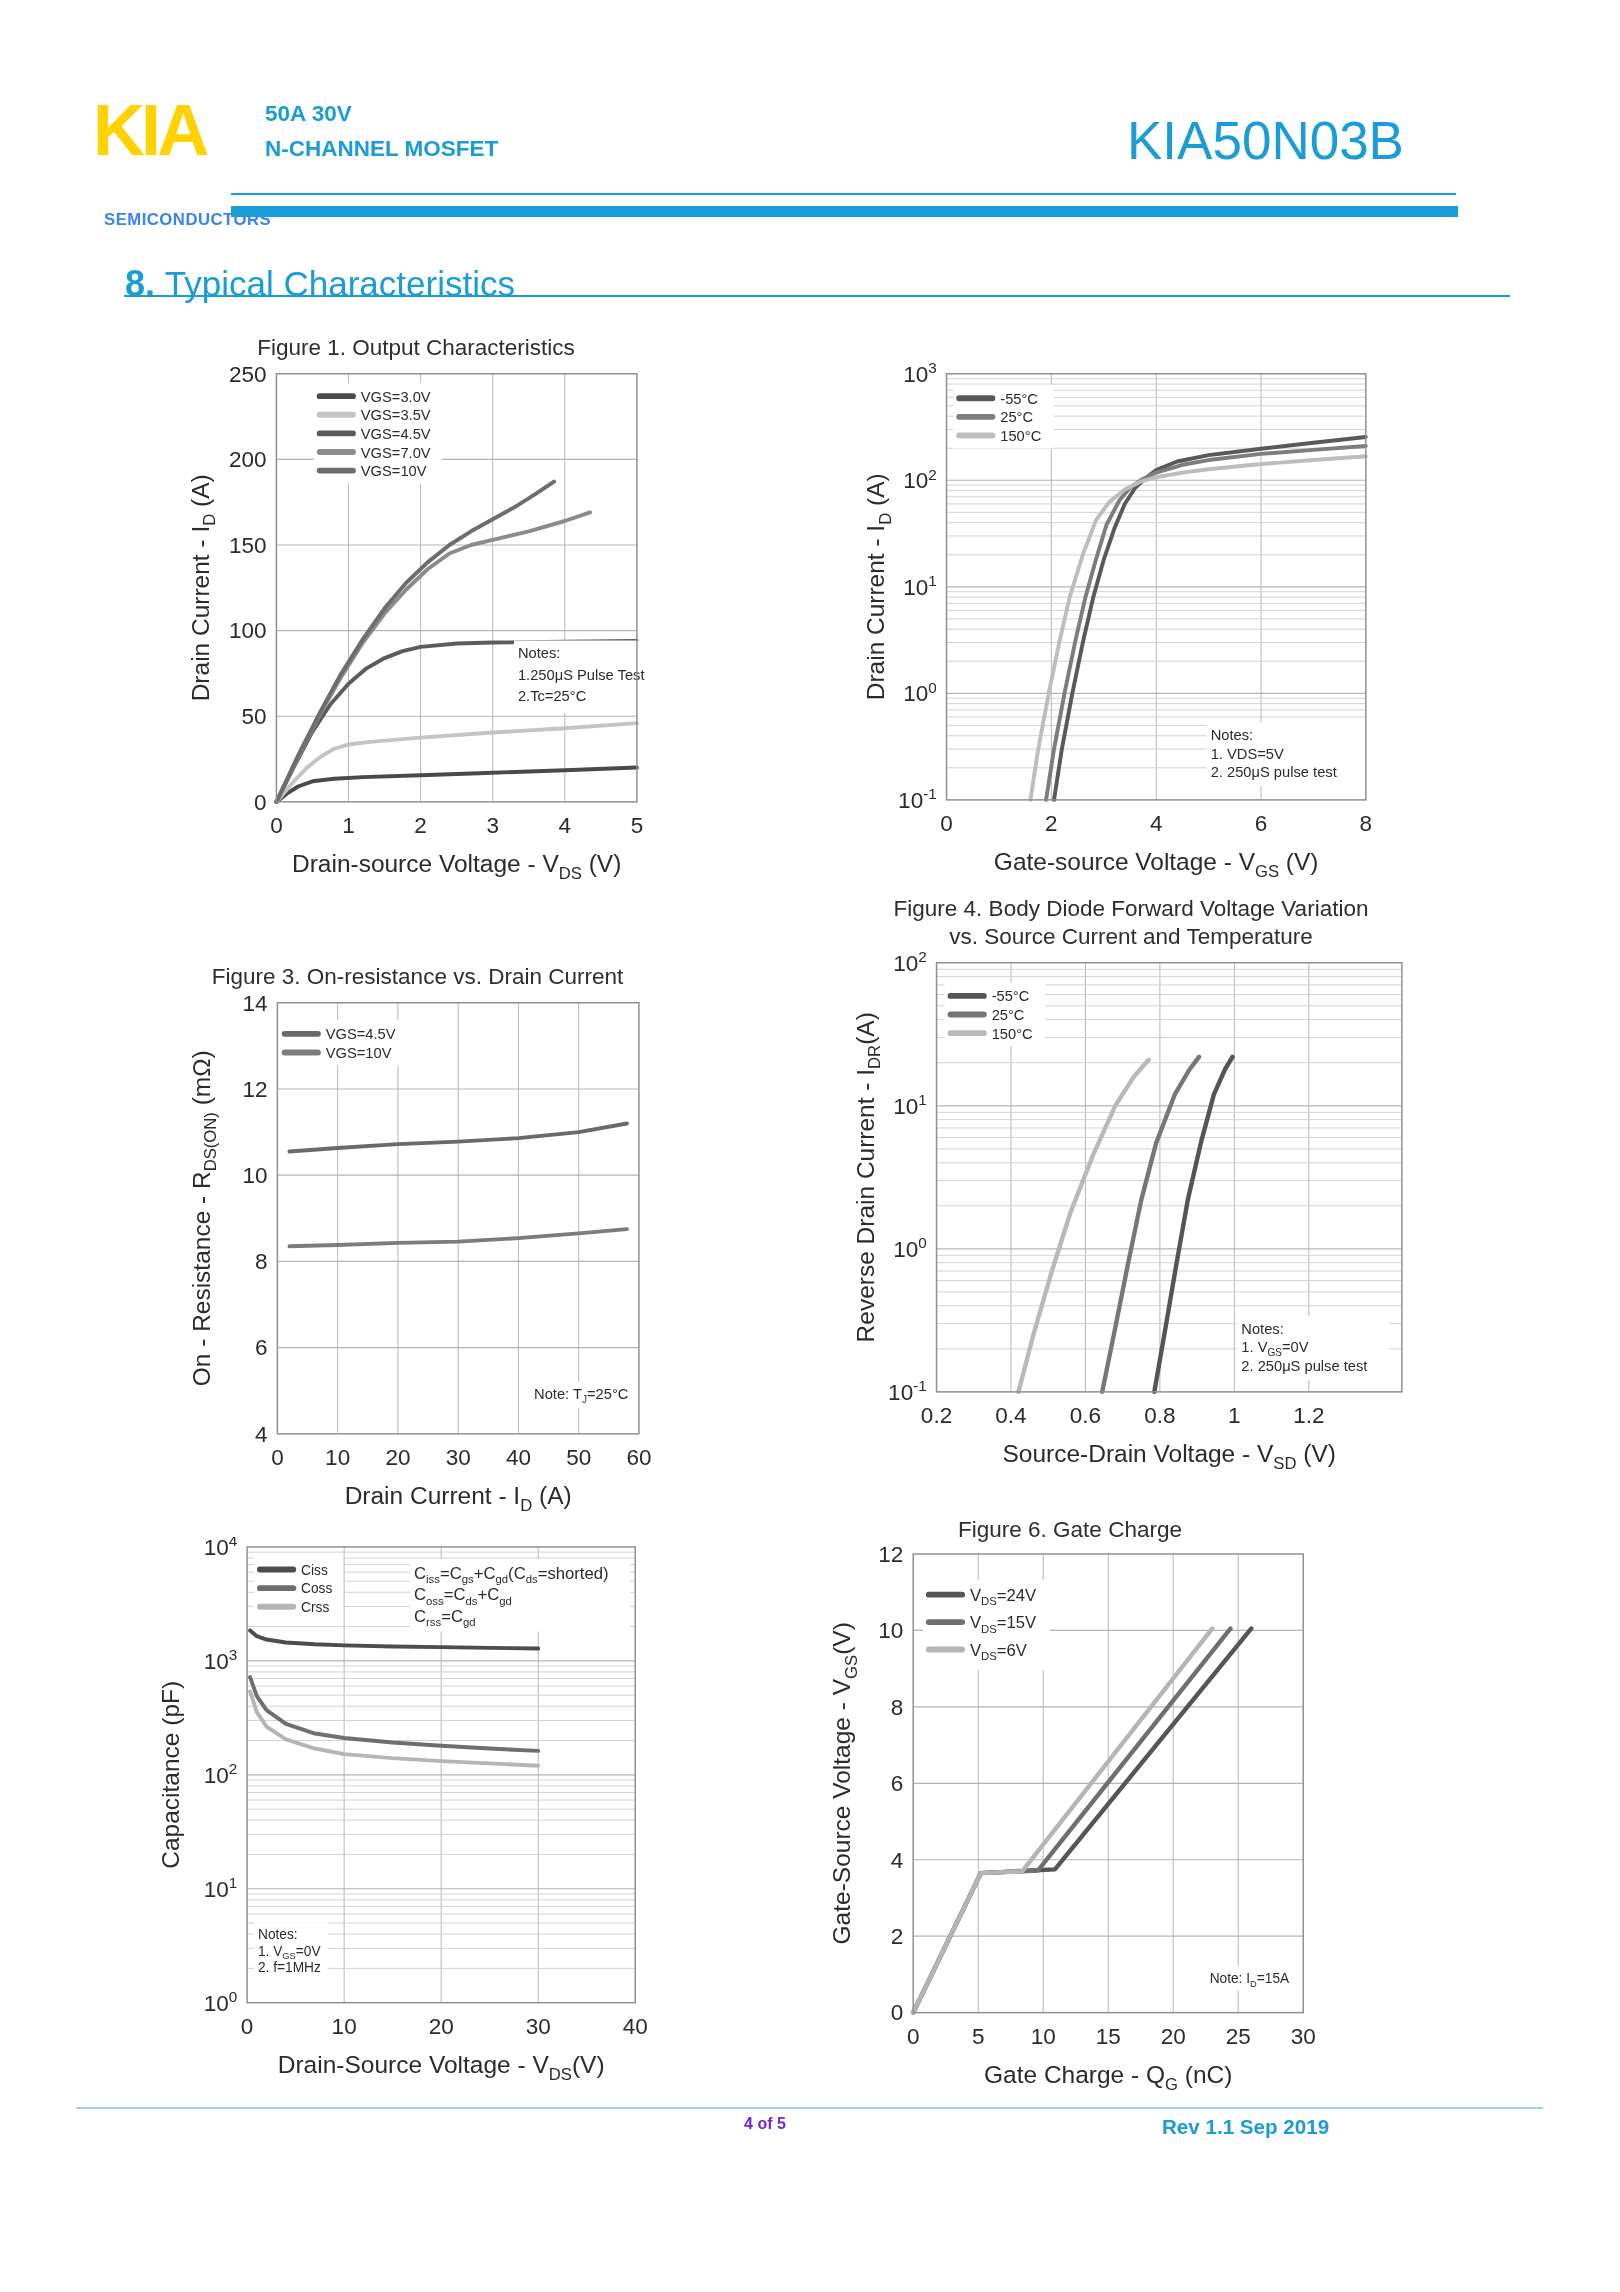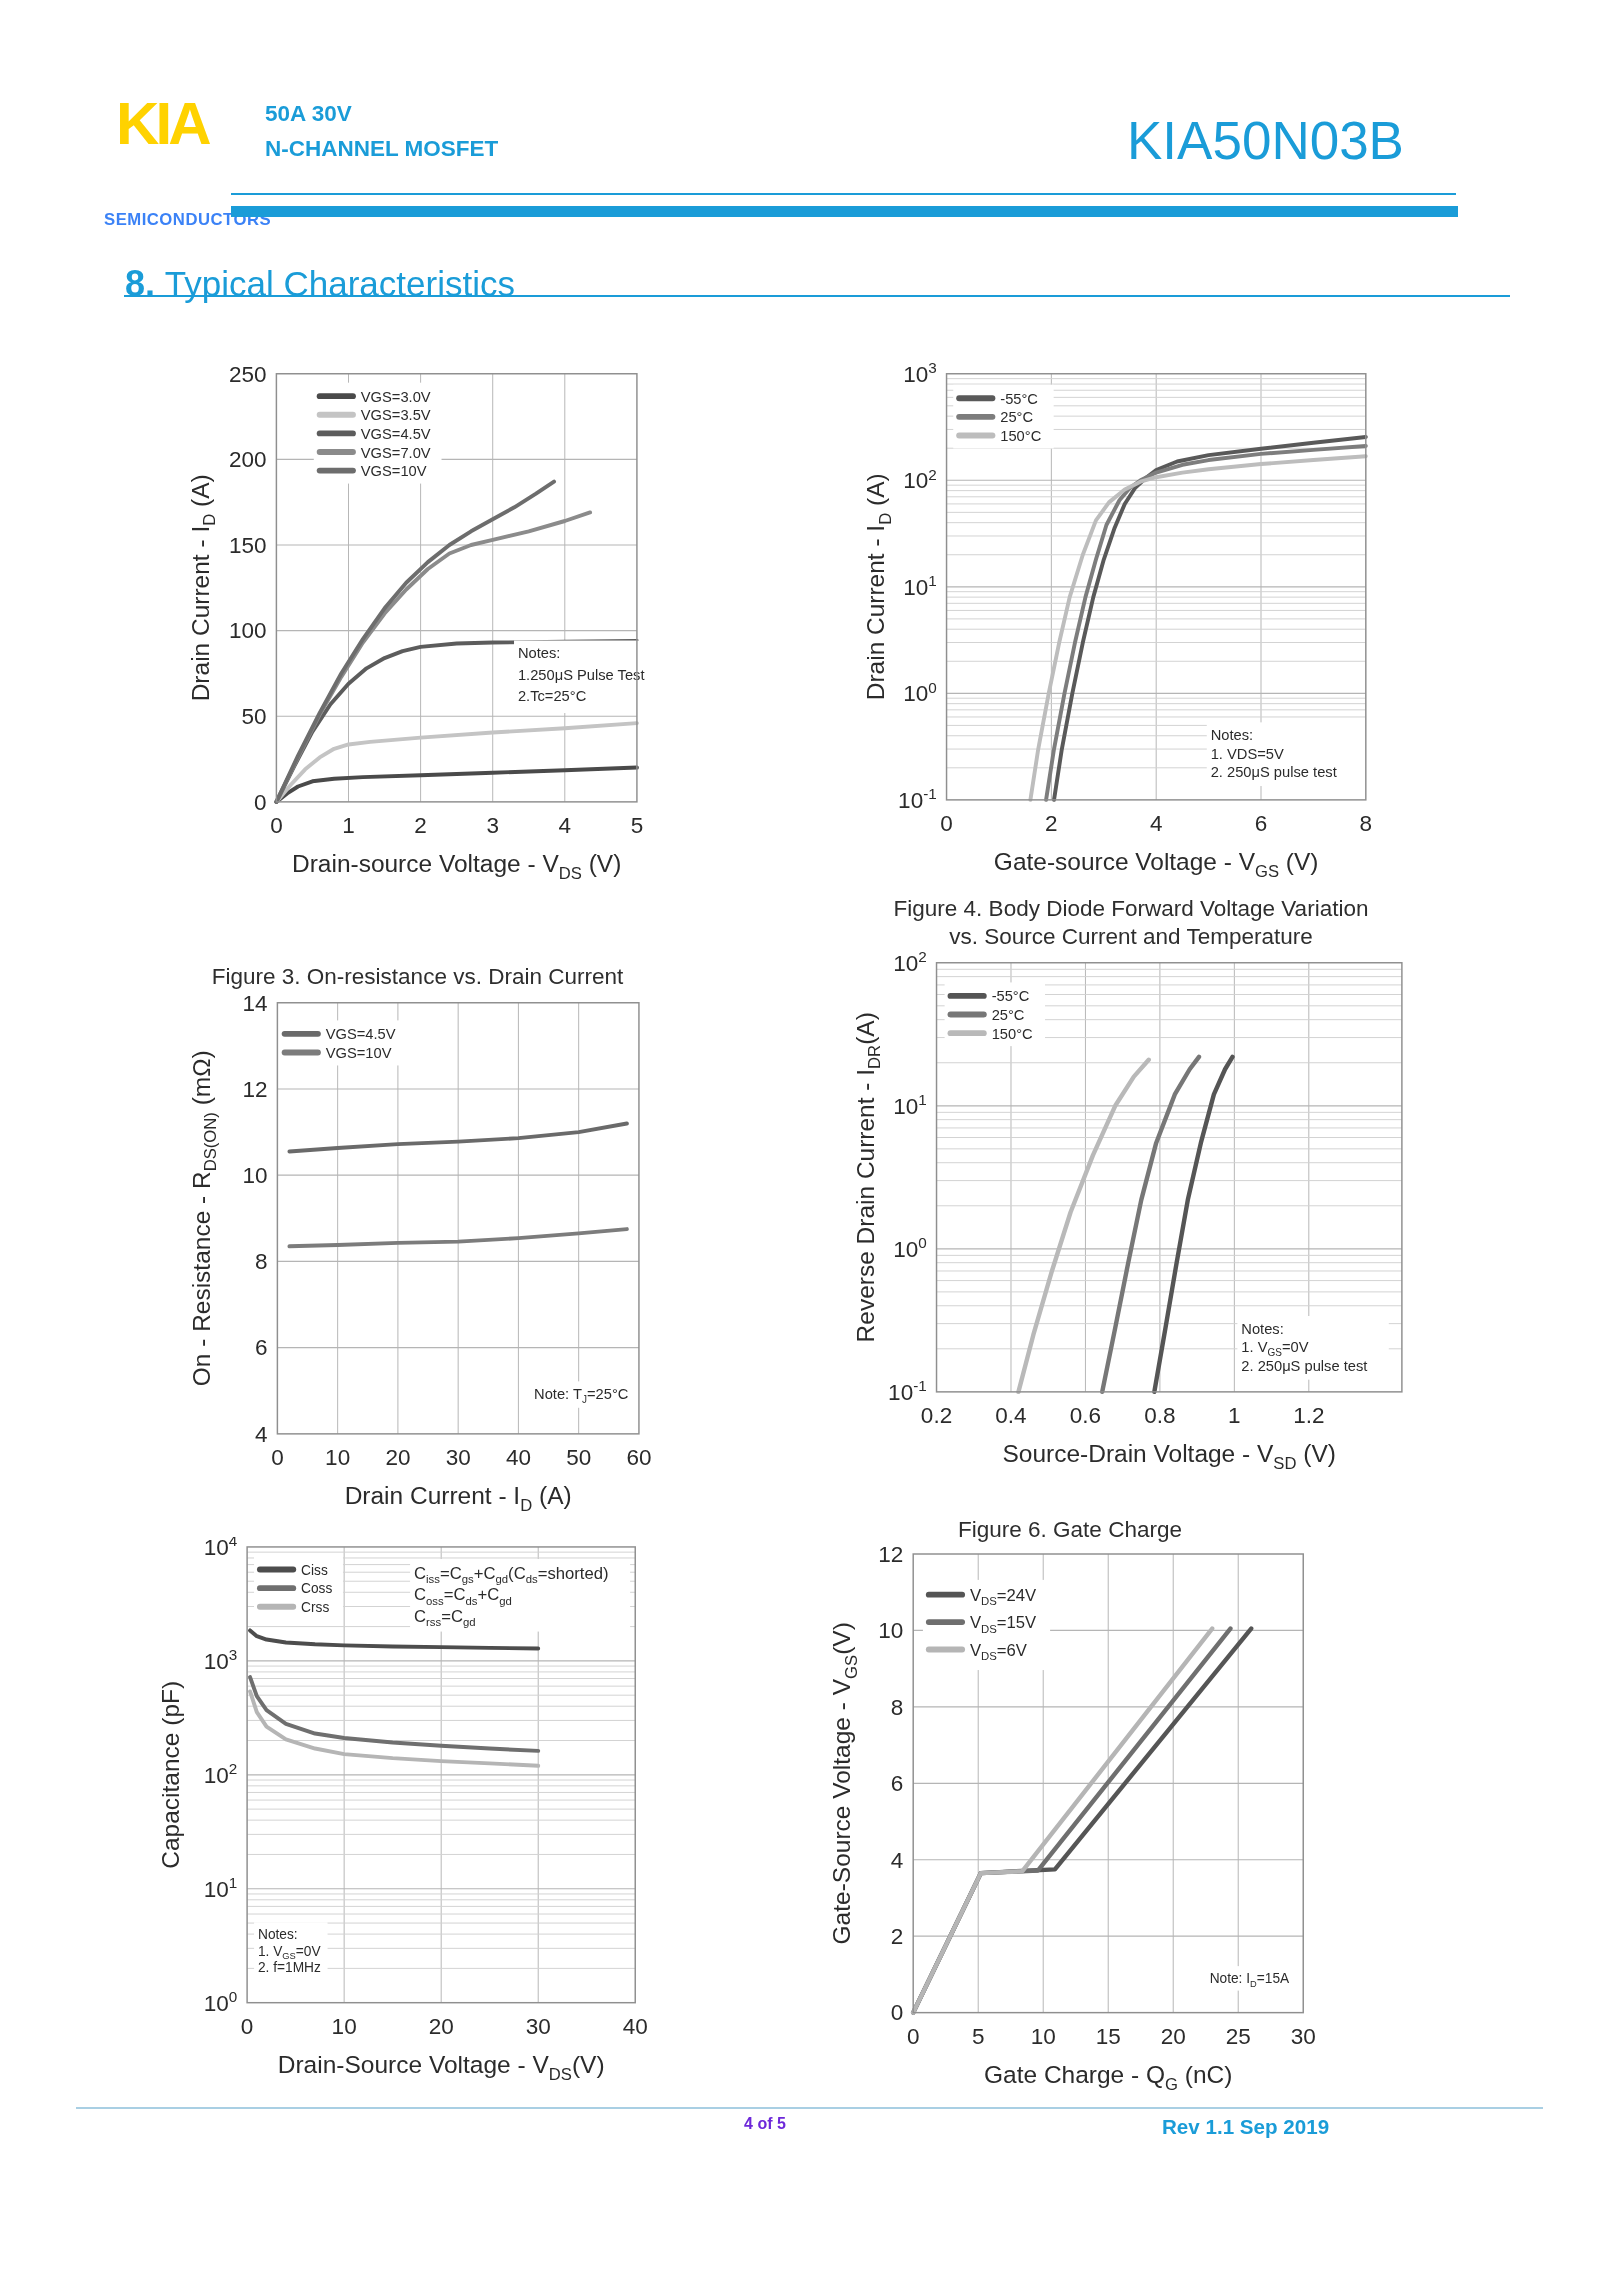--- a/index.html
+++ b/index.html
@@ -1,21 +1,21 @@
 <!DOCTYPE html>
 <html><head>
 <meta charset="utf-8">
 <style>
   html,body{margin:0;padding:0;background:#e8e8e8;}
   .page{
     position:relative;width:1620px;height:2293px;background:#ffffff;
     font-family:"Liberation Sans","DejaVu Sans",sans-serif;overflow:hidden;
   }
   
-  .logo{position:absolute;left:116px;top:94px;font-size:60px;font-weight:bold;
+  .logo{position:absolute;left:93px;top:94px;font-size:72px;font-weight:bold;
         letter-spacing:-3.9px;color:#ffd200;line-height:1;}
   .logo-sub{position:absolute;left:104px;top:210px;font-size:16.7px;font-weight:bold;
         color:#3b82f6;letter-spacing:0.5px;}
   .subtitle{position:absolute;left:265px;top:96px;color:#1a9cd8;font-weight:bold;
         font-size:22.5px;line-height:35px;}
   .partnum{position:absolute;left:1127px;top:110px;color:#1a9cd8;font-size:53px;
         font-weight:normal;letter-spacing:0px;}
   .rule-thin{position:absolute;left:231px;top:193px;width:1225px;height:2px;background:#1a9cd8;}
   .rule-thick{position:absolute;left:231px;top:206px;width:1227px;height:10.8px;background:#1a9cd8;}
   
@@ -49,20 +49,21 @@
   <div class="partnum">KIA50N03B</div>
   <div class="rule-thin"></div>
   <div class="rule-thick"></div>
 
   <div class="section-heading">
     <span class="sec-num">8.</span><span class="sec-title">Typical Characteristics</span>
   </div>
   <div class="heading-underline"></div>
 
   <div class="chart" id="chart0" style="left: 183px; top: 323px; width: 466px; height: 569px;">
+    <div class="chart-title" style="height: 39px;">Figure 1. Output Characteristics</div>
     <svg width="466" height="530" style="top: 39px;" viewBox="0 0 475 541">
         <g>
           <line x1="168.60000000000002" y1="12" x2="168.60000000000002" y2="449" stroke="#b5b5b5" stroke-width="1"></line>
           <line x1="242.20000000000002" y1="12" x2="242.20000000000002" y2="449" stroke="#b5b5b5" stroke-width="1"></line>
           <line x1="315.79999999999995" y1="12" x2="315.79999999999995" y2="449" stroke="#b5b5b5" stroke-width="1"></line>
           <line x1="389.40000000000003" y1="12" x2="389.40000000000003" y2="449" stroke="#b5b5b5" stroke-width="1"></line>
           <line x1="95" y1="361.6" x2="463" y2="361.6" stroke="#b5b5b5" stroke-width="1.2"></line>
           <line x1="95" y1="274.2" x2="463" y2="274.2" stroke="#b5b5b5" stroke-width="1.2"></line>
           <line x1="95" y1="186.8" x2="463" y2="186.8" stroke="#b5b5b5" stroke-width="1.2"></line>
           <line x1="95" y1="99.39999999999998" x2="463" y2="99.39999999999998" stroke="#b5b5b5" stroke-width="1.2"></line>

